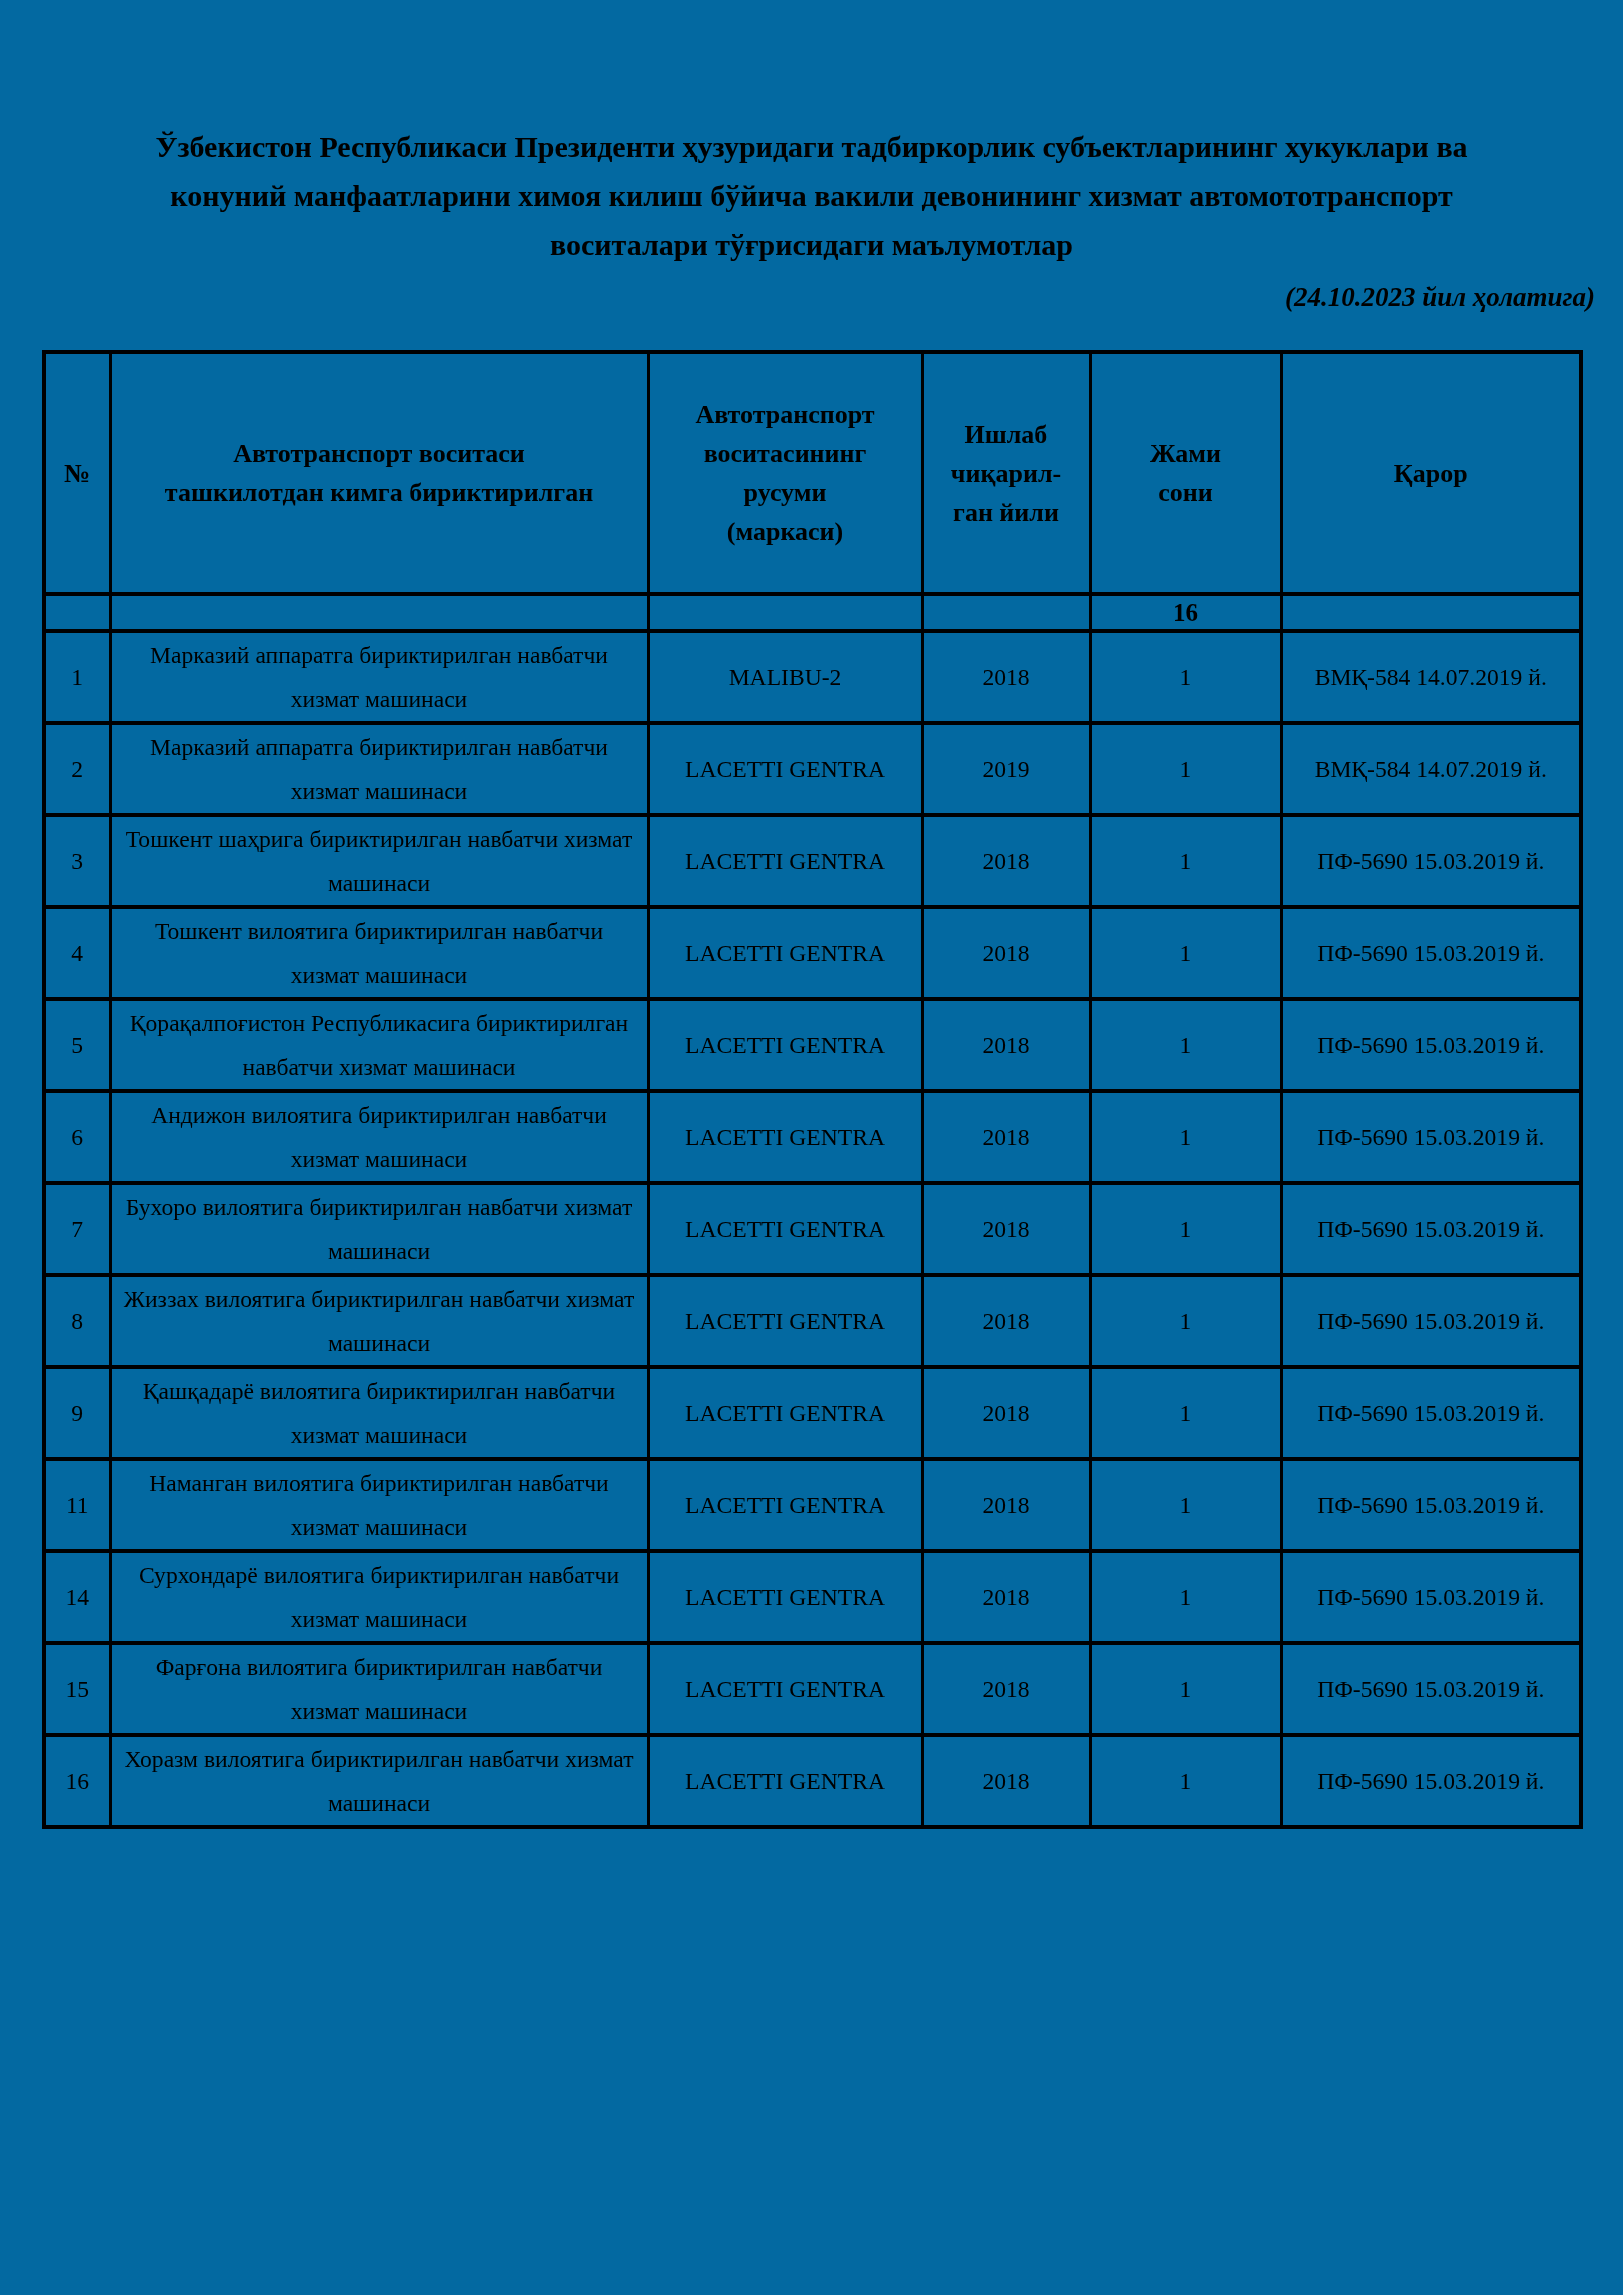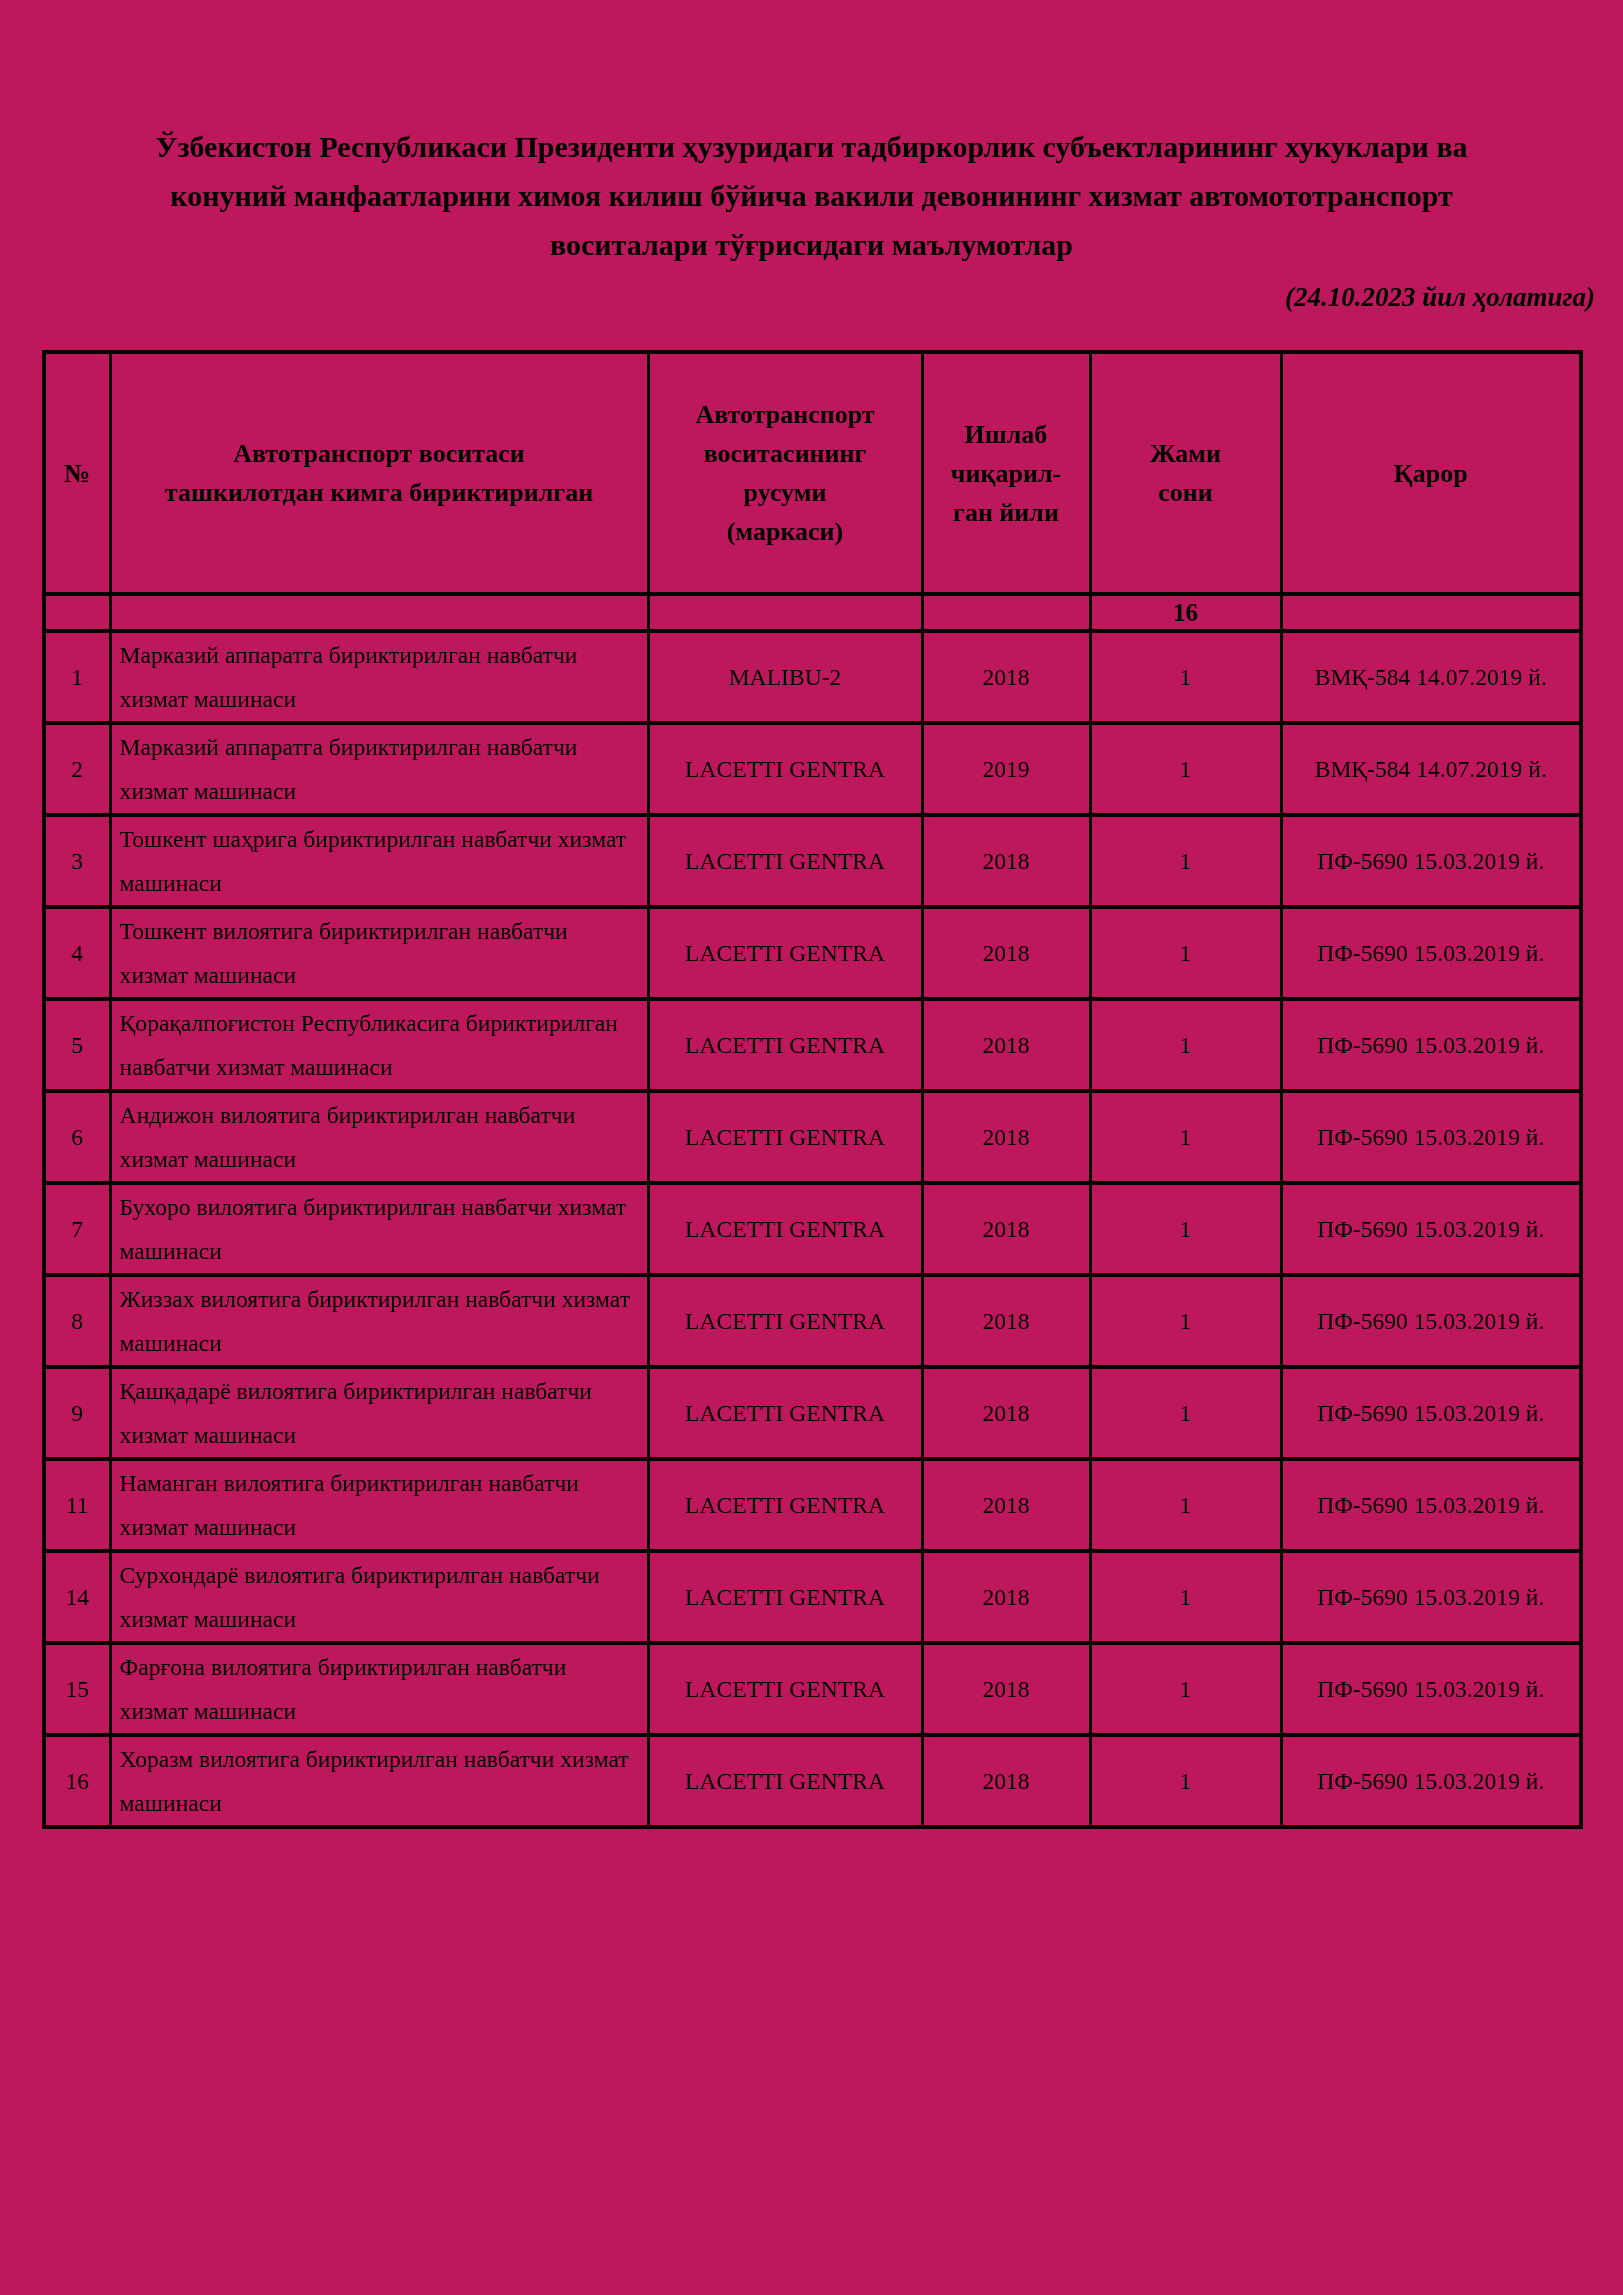--- a/index.html
+++ b/index.html
@@ -6,21 +6,21 @@
     margin: 0;
     padding: 0;
     background: #ffffff;
     color: #000000;
     font-family: "Liberation Serif", serif;
   }
   .page {
     position: relative;
     width: 1623px;
     height: 2295px;
-    background: #be185d;
+    background: #0369a1;
     overflow: hidden;
   }
   .title {
     margin: 122px 69px 0 69px;
     text-align: center;
     font-weight: bold;
     font-size: 30px;
     line-height: 49px;
     white-space: pre-line;
   }
@@ -64,21 +64,21 @@
     padding: 0;
   }
   tbody.data td {
     height: 84px;
     font-size: 23.6px;
     line-height: 44px;
     text-align: center;
     padding: 0 3.3px;
   }
   tbody.data td.assigned-cell {
-    text-align: left;
+    text-align: center;
     padding: 0 8.1px 0 8.1px;
   }
 </style>
 </head>
 <body>
 
 <div class="page">
 
   <div class="title">Ўзбекистон Республикаси Президенти ҳузуридаги тадбиркорлик субъектларининг хукуклари ва
 конуний манфаатларини химоя килиш бўйича вакили девонининг хизмат автомототранспорт

